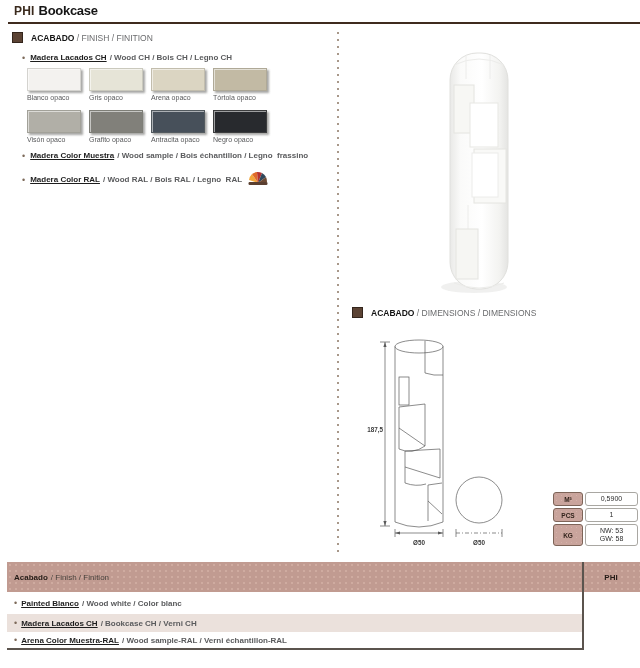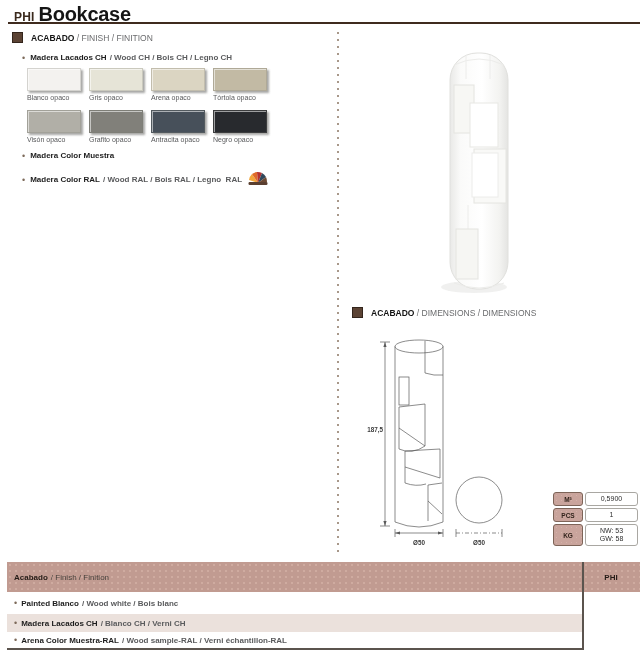--- a/index.html
+++ b/index.html
@@ -4,34 +4,34 @@
 <style>
   html,body{margin:0;padding:0;background:#ffffff;}
   body{width:640px;height:668px;position:relative;overflow:hidden;
        font-family:"Liberation Sans", sans-serif;color:#1f1f1f;
        -webkit-font-smoothing:antialiased;}
   .abs{position:absolute;}
 
   
   .title-row{left:14px;top:3px;display:flex;align-items:baseline;gap:4px;}
   .title-prefix{font-size:12px;font-weight:bold;color:#3a2a1d;letter-spacing:.2px;}
-  .title-main{font-size:20px;font-weight:bold;color:#151515;letter-spacing:-.3px;}
+  .title-main{font-size:13px;font-weight:bold;color:#151515;letter-spacing:-.3px;}
   .title-rule{left:8px;top:22px;width:632px;height:2px;background:#3f2b1e;}
 
   
   .sec-head{display:flex;align-items:center;gap:8px;}
   .sec-square{width:11px;height:11px;background:#5b4334;border:1px solid #33251c;box-sizing:border-box;}
   .sec-text{font-size:8.5px;}
   .sec-text b{color:#141414;font-weight:bold;}
   .sec-text span{color:#6a6b6d;}
 
   
   .bullet-line{font-size:8px;line-height:10px;display:flex;align-items:center;}
   .bullet-dot{color:#7d6a5a;margin-right:5px;font-size:9px;}
-  .bl-bold{font-weight:bold;color:#1d1d1d;white-space:pre;}
+  .bl-bold{font-weight:bold;color:#1d1d1d;white-space:pre;text-decoration:underline;}
   .bl-rest{color:#5a5b5d;margin-left:3px;white-space:pre;font-weight:bold;}
 
   
   .swatch-grid{left:27px;top:68px;width:260px;display:flex;flex-wrap:wrap;}
   .swatch-cell{width:54px;height:42px;margin-right:8px;}
   .swatch{width:54px;height:23px;box-sizing:border-box;
           box-shadow:inset 1px 1px 0 rgba(255,255,255,.55), 1.5px 1.5px 2px rgba(60,60,55,.45);
           border:1px solid rgba(120,120,110,.25);}
   .swatch-label{font-size:7px;color:#57585a;margin-top:3px;white-space:nowrap;}
 
@@ -122,20 +122,21 @@
   </div>
   <div class="swatch-cell">
     <div class="swatch" style="background-color: rgb(40, 42, 46);"></div>
     <div class="swatch-label">Negro opaco</div>
   </div>
 </div>
 
 <div class="abs bullet-line" style="left:22px;top:151px;">
   <span class="bullet-dot">•</span>
   <span class="bl-bold">Madera Color Muestra</span>
+  <span class="bl-rest">/ Wood sample / Bois échantillon / Legno  frassino</span>
 </div>
 
 <div class="abs bullet-line" style="left:22px;top:170px;">
   <span class="bullet-dot">•</span>
   <span class="bl-bold">Madera Color RAL</span>
   <span class="bl-rest">/ Wood RAL / Bois RAL / Legno  RAL</span>
   <span class="ral-icon">
     <svg width="20" height="16" viewBox="0 0 20 16">
       <g transform="translate(10,13)">
         <path d="M0,0 L-9,-3 A10,10 0 0 1 -6,-9 Z" fill="#f2a63b"></path>
@@ -250,26 +251,26 @@
 
 <div class="abs ftable">
   <div class="ftable-header">
     <div class="fh-text"><b>Acabado</b><span>/ Finish / Finition</span></div>
   </div>
   <div class="fh-col">PHI</div>
 
   <div class="frow frow-1">
     <span class="bullet-dot">•</span>
     <span class="bl-bold">Painted Blanco</span>
-    <span class="bl-rest">/ Wood white / Bois blanc</span>
+    <span class="bl-rest">/ Wood white / Color blanc</span>
   </div>
   <div class="frow frow-2">
     <span class="bullet-dot">•</span>
     <span class="bl-bold">Madera Lacados CH</span>
-    <span class="bl-rest">/ Blanco CH / Verni CH</span>
+    <span class="bl-rest">/ Bookcase CH / Verni CH</span>
   </div>
   <div class="frow frow-3">
     <span class="bullet-dot">•</span>
     <span class="bl-bold">Arena Color Muestra-RAL</span>
     <span class="bl-rest">/ Wood sample-RAL / Verni échantillon-RAL</span>
   </div>
 
   <div class="ftable-vline"></div>
   <div class="ftable-bline"></div>
 </div>

